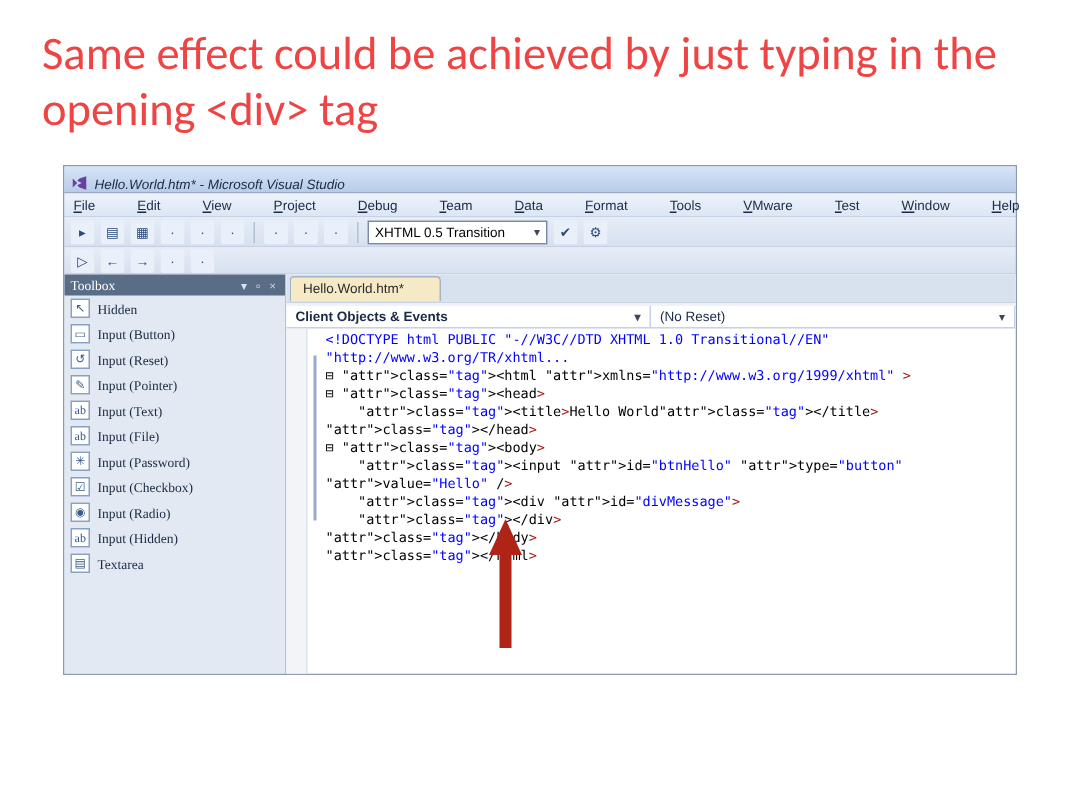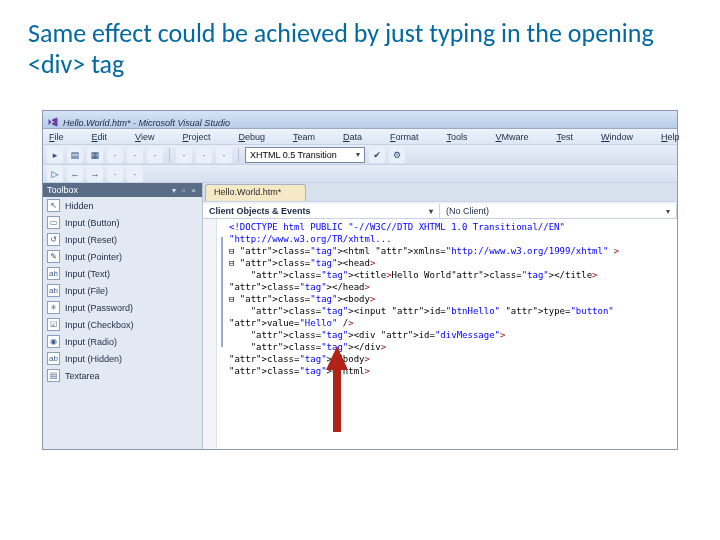--- a/index.html
+++ b/index.html
@@ -4,22 +4,22 @@
 <style>
   * { box-sizing: border-box; margin: 0; padding: 0; }
   body {
     width: 720px; height: 540px;
     font-family: "Segoe UI", Tahoma, sans-serif;
     background: #fff;
   }
   .slide { width: 720px; height: 540px; position: relative; }
   .headline {
     font-family: Calibri, sans-serif;
-    font-size: 26px;
-    color: #0369a1;
+    font-size: 31px;
+    color: #ef4444;
     padding: 18px 28px 10px 28px;
     line-height: 1.2;
   }
   .vs {
     position: absolute;
     left: 42px; top: 110px;
     width: 636px; height: 340px;
     font-size: 9px;
     font-family: Tahoma, "Segoe UI", sans-serif;
     border: 1px solid #8a9ab1;
@@ -67,23 +67,23 @@
   }
   .doctype-dd {
     height: 16px; min-width: 120px;
     background: #fff; border: 1px solid #7a8aa6;
     font-size: 9px; padding: 0 4px; display: flex; align-items: center;
     justify-content: space-between; gap: 4px;
   }
   .chev { font-size: 8px; color: #445; }
   .body-row { display: flex; height: calc(100% - 18px - 16px - 20px - 18px); }
   .toolbox {
-    width: 160px; background: #e3e9f2;
+    width: 148px; background: #e3e9f2;
     border-right: 1px solid #b8c3d4;
-    display: flex; flex-direction: column;
+    display: flex; flex-direction: column; font-family: Liberation Serif, serif;
   }
   .toolbox-head {
     background: #5a6d87; color: #fff;
     font-size: 9px; padding: 2px 4px;
     display: flex; justify-content: space-between; align-items: center;
   }
   .toolbox-head .ctls { color: #d8e2f2; font-size: 8px; letter-spacing: 2px; }
   .toolbox-cat {
     background: #cfd9e8;
     border-top: 1px solid #fff; border-bottom: 1px solid #b3bfd1;
@@ -267,21 +267,21 @@
           <div class="ftab">
             <span>Hello.World.htm*</span>
           </div>
         </div>
         <div class="dd-row">
           <div class="dd bold">
             <span>Client Objects &amp; Events</span>
             <span class="chev">▾</span>
           </div>
           <div class="dd">
-            <span>(No Client)</span>
+            <span>(No Reset)</span>
             <span class="chev">▾</span>
           </div>
         </div>
         <div class="code">
           <div class="gut"></div>
           <div class="fold"></div>
           <div class="lines" id="codelines">
               <div><span class="kw">&lt;!DOCTYPE html PUBLIC "-//W3C//DTD XHTML 1.0 Transitional//EN" "http://www.w3.org/TR/xhtml...</span></div>
               <div>⊟ <span <span="" class="&lt;span">"attr"</span>&gt;class=<span class="str">"tag"</span>&gt;&lt;html <span class="&lt;span">"attr"</span>&gt;xmlns=<span class="str">"http://www.w3.org/1999/xhtml"</span> <span class="tag">&gt;</span></div>
               <div>⊟ <span <span="" class="&lt;span">"attr"</span>&gt;class=<span class="str">"tag"</span>&gt;&lt;head<span class="tag">&gt;</span></div>

